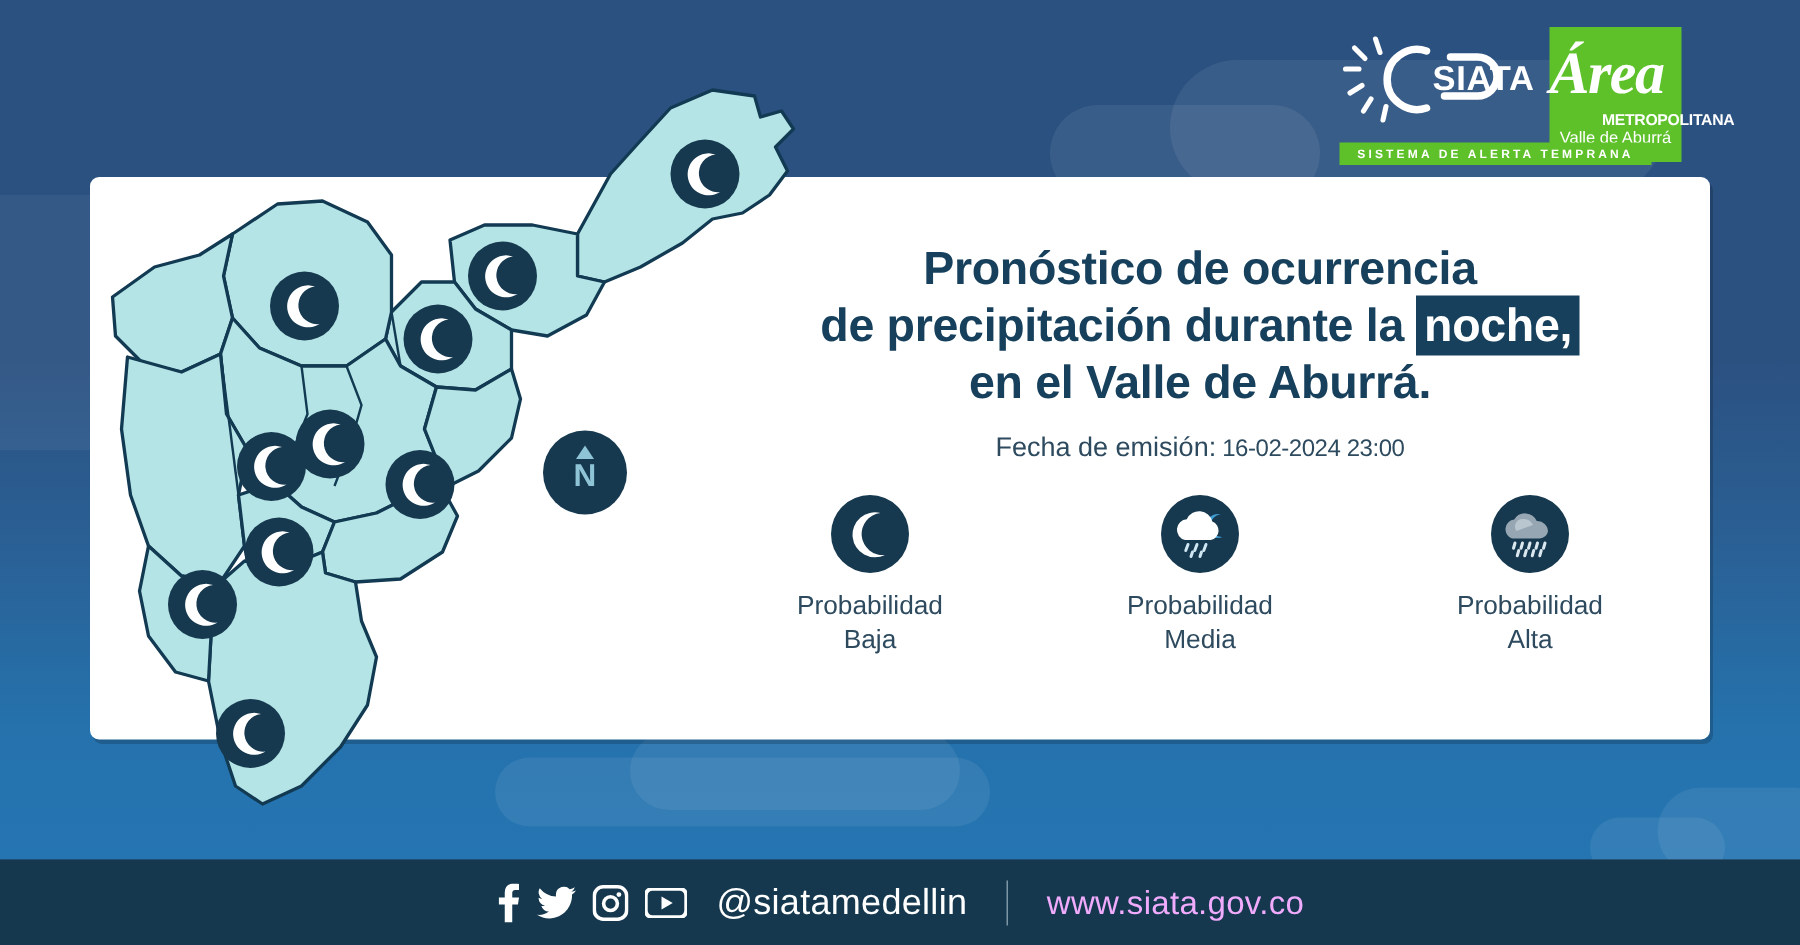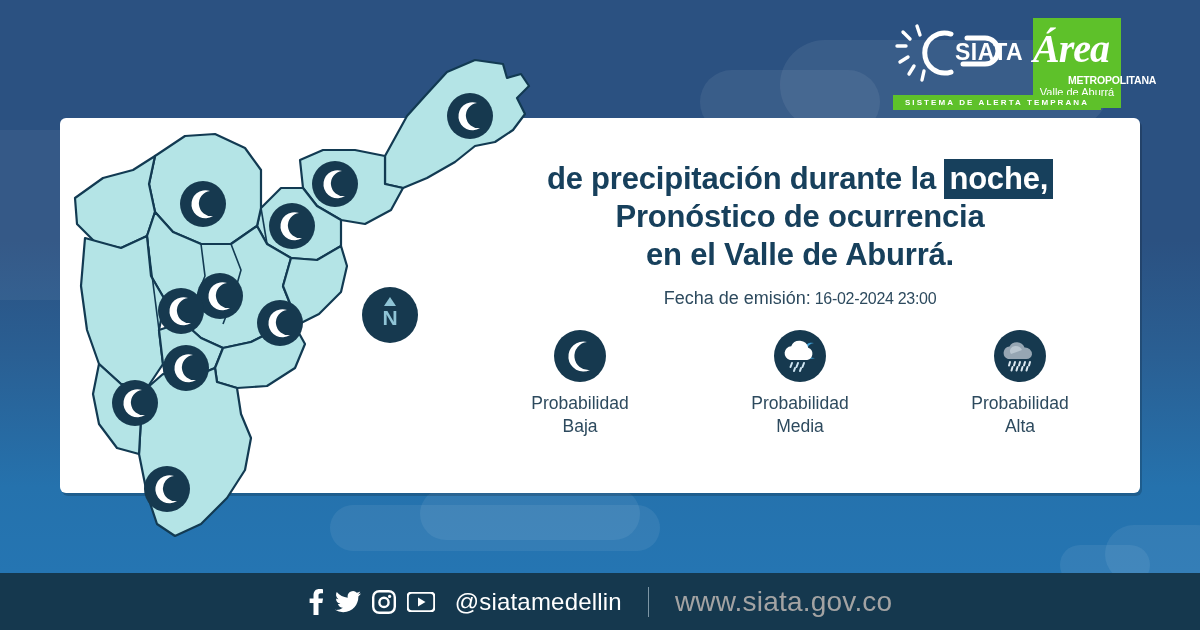--- a/index.html
+++ b/index.html
@@ -103,21 +103,21 @@
     position:absolute;left:0;top:573px;width:1200px;height:67px;background:#15384e;
   }
   .footer-inner{
     position:absolute;left:0;top:0;width:1200px;height:57px;
     display:flex;align-items:center;justify-content:center;gap:0px;
   }
   .social{display:flex;align-items:center;gap:11px;margin-right:20px;}
   .social svg{display:block;}
   .handle{color:#ffffff;font-size:24px;letter-spacing:0.2px;}
   .divider{width:1px;height:30px;background:#7d96a5;margin:0 26px;}
-  .site{color:#a3a3a3;font-size:28px;letter-spacing:0.2px;}
+  .site{color:#f0abfc;font-size:22px;letter-spacing:0.2px;}
 </style>
 </head>
 <body>
 
 <div class="stage">
 
   <div class="bg-sky">
     <div class="bg-cloud c1"></div>
     <div class="bg-cloud c2"></div>
     <div class="bg-cloud c7"></div>
@@ -208,25 +208,25 @@
     </svg>
 
     <div class="compass">
       <div class="arrow"></div>
       <div class="n">N</div>
     </div>
   </div>
 
   <div class="panel">
     <div class="title">
+      <div>Pronóstico de ocurrencia</div>
       <div>
         <span>de precipitación durante la</span>
         <span class="hl">noche,</span>
       </div>
-      <div>Pronóstico de ocurrencia</div>
       <div>en el Valle de Aburrá.</div>
     </div>
     <div class="fecha">
       <span class="lbl">Fecha de emisión:</span><span class="val">16-02-2024 23:00</span>
     </div>
   </div>
 
   <div class="legend">
 
     <div class="legend-item">

